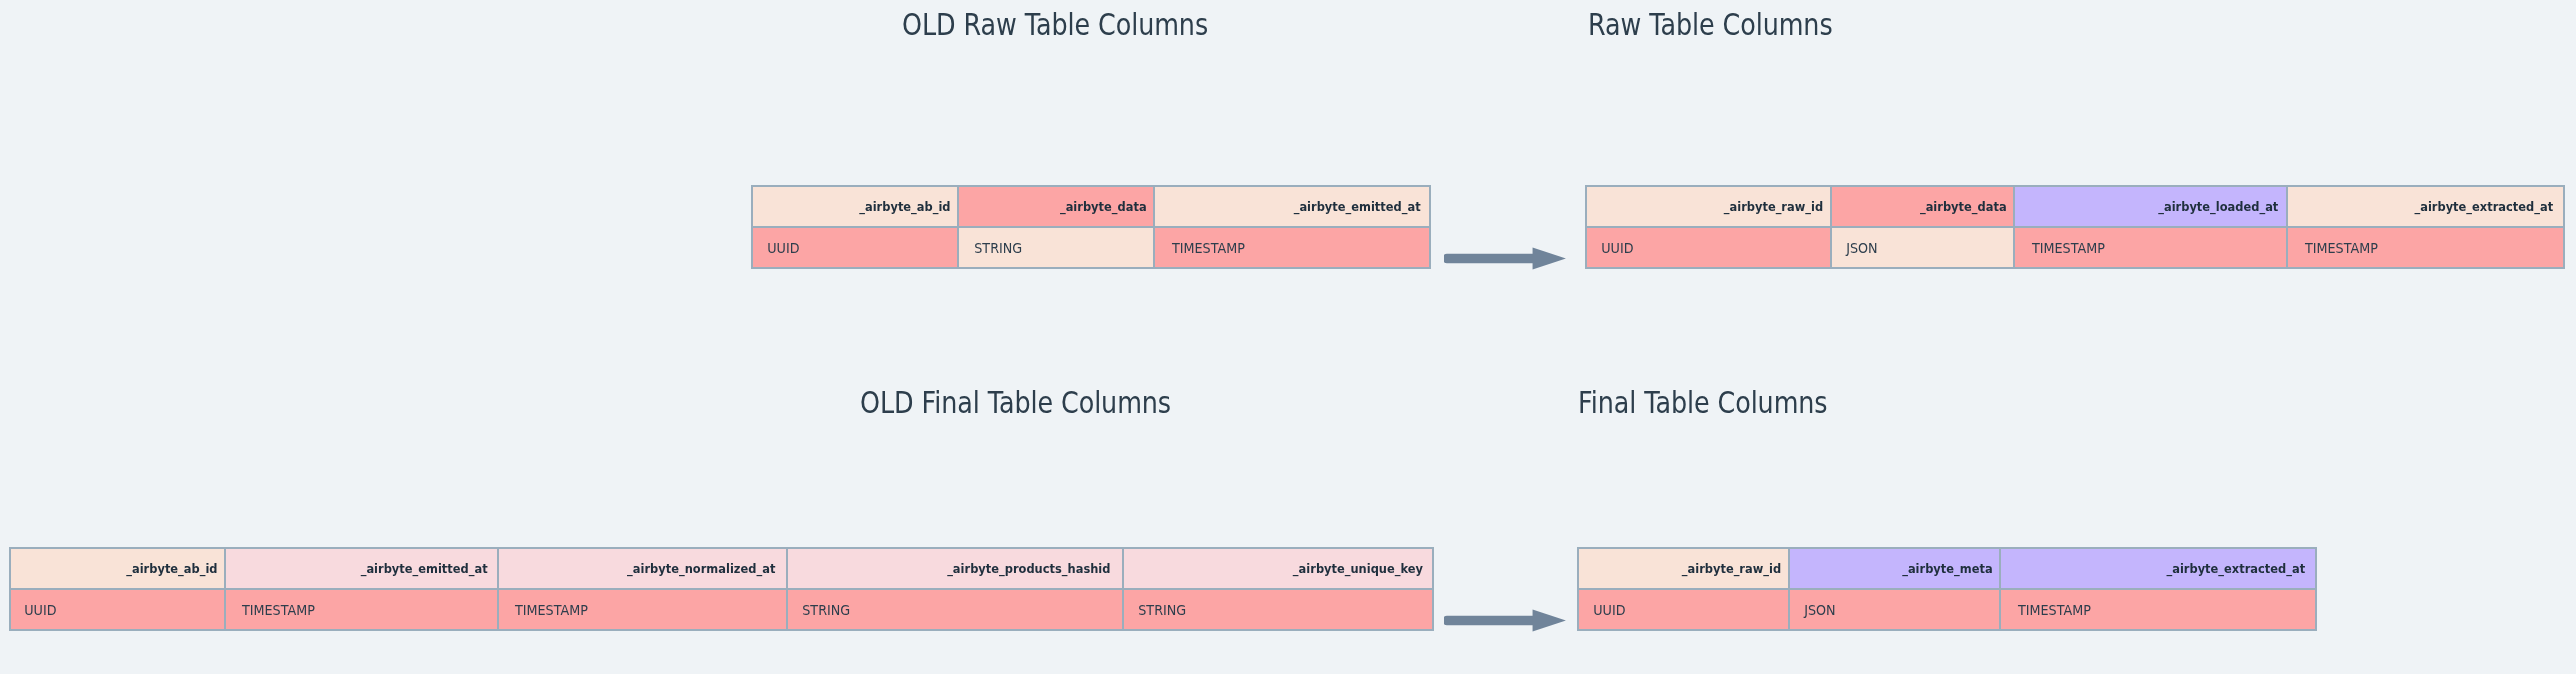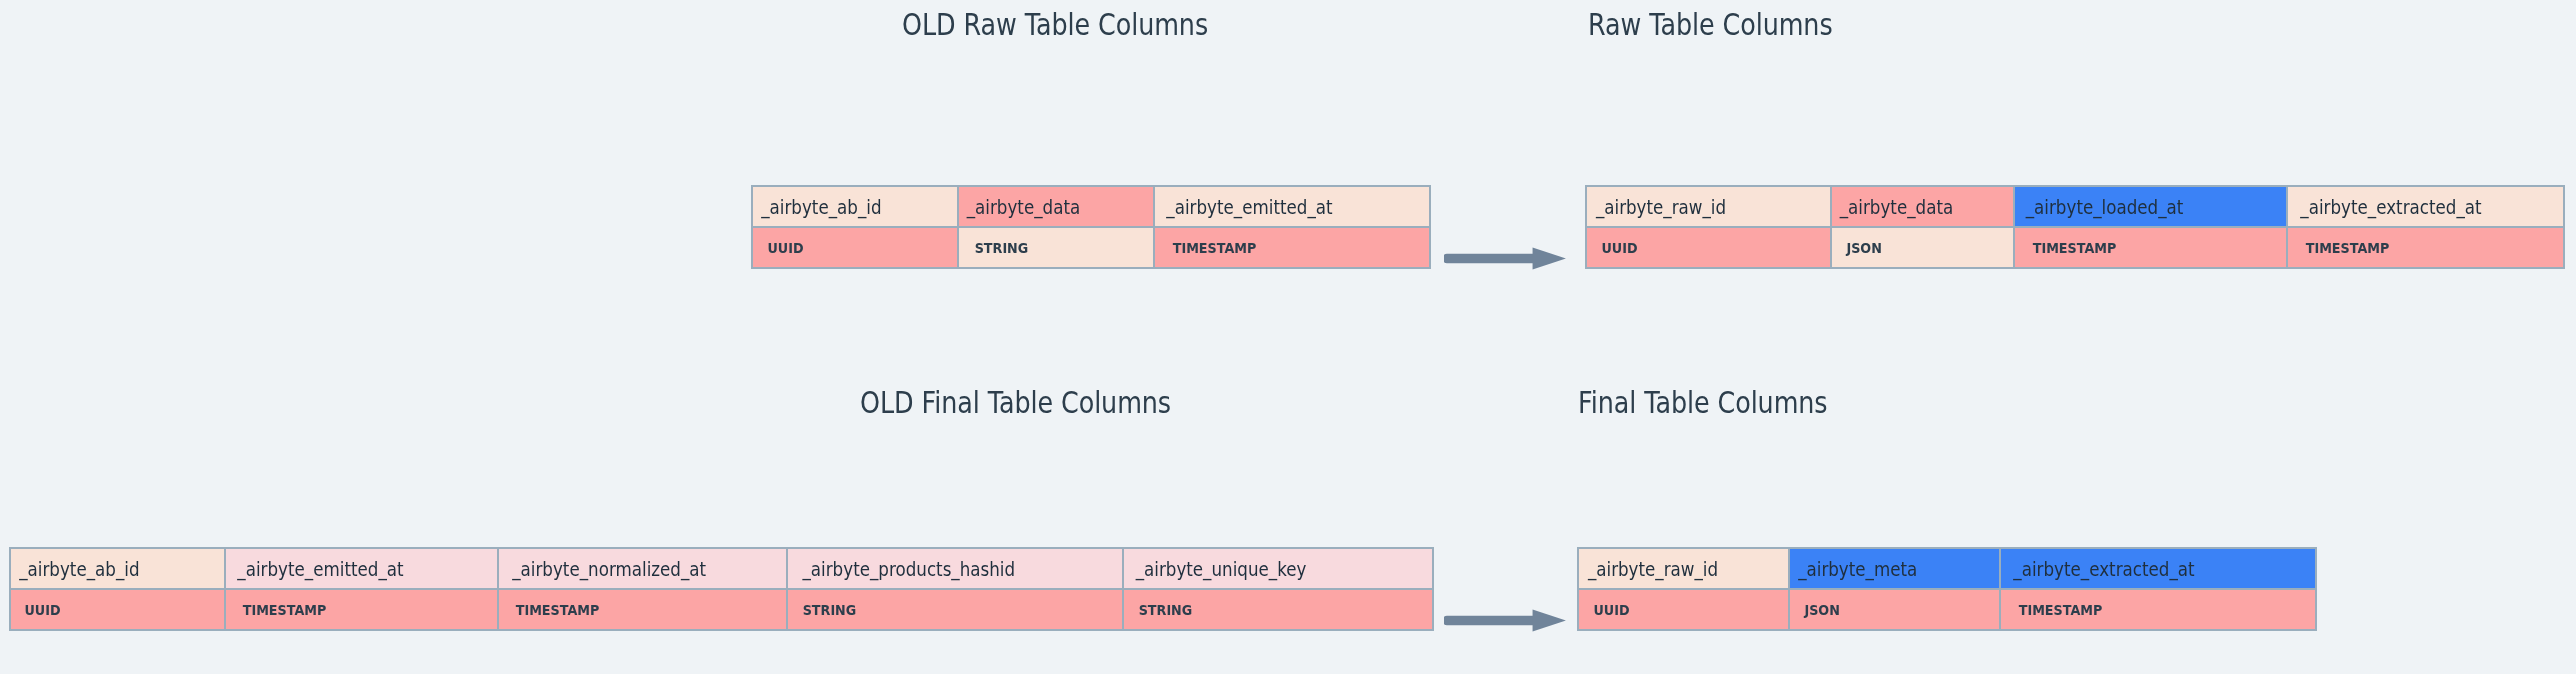--- a/index.html
+++ b/index.html
@@ -43,44 +43,44 @@
   }
   .tbl td {
     border: 2.2px solid #9aaebd;
     padding: 0;
     vertical-align: middle;
     white-space: nowrap;
   }
   .tbl .hdr {
     height: 39px;
     font-family: "DejaVu Sans", sans-serif;
-    font-weight: 400;
-    font-size: 19px;
+    font-weight: 700;
+    font-size: 13px;
     color: #1f2f3d;
-    text-align: left;
+    text-align: right;
   }
   .tbl .val {
     height: 39px;
     font-family: "DejaVu Sans", sans-serif;
-    font-weight: 700;
+    font-weight: 400;
     font-size: 14.5px;
     color: #2d3e4c;
     text-align: left;
     padding-left: 11.6px;
   }
   .tbl .hdr span,
   .tbl .val span {
     display: inline-block;
     transform: scaleX(0.88);
   }
 
   
   .c-white  { background: #fca5a5; }
   .c-peach  { background: #f9e3d7; }
-  .c-teal   { background: #3b82f6; }
+  .c-teal   { background: #c4b5fd; }
   .c-pink   { background: #f8dade; }
 
   
   .arrow {
     position: absolute;
     height: 25px;
   }
   .arrow svg { display: block; width: 100%; height: 100%; }
 </style>
 </head>

